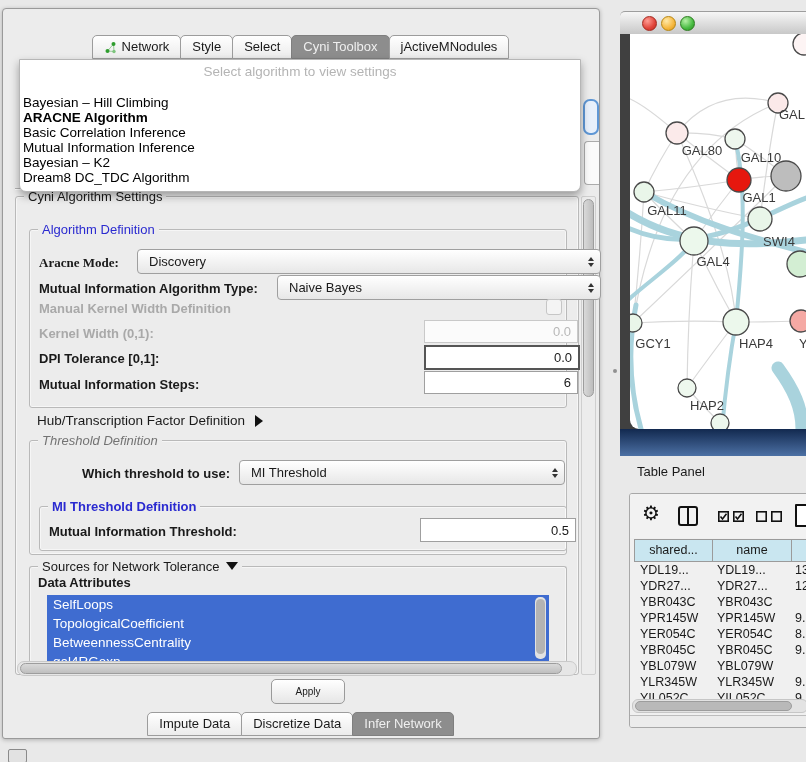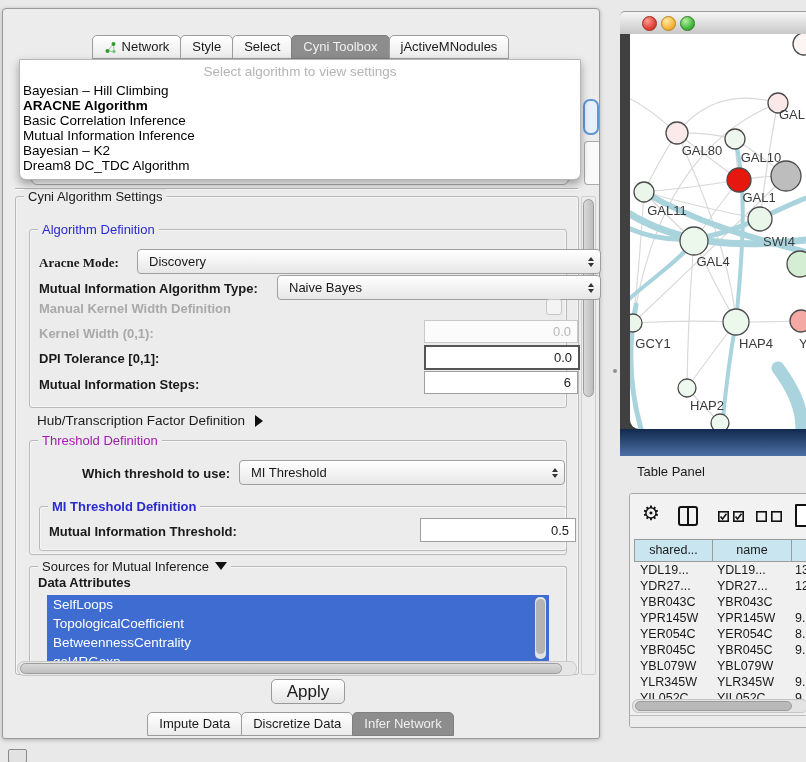--- a/index.html
+++ b/index.html
@@ -20,28 +20,28 @@
       display:flex;align-items:center;gap:5px;white-space:nowrap;}
   .tab.active{background:#8d8d8d;color:#efefef;border-color:#7f7f7f;}
   
   .frag-line{position:absolute;left:12px;top:179px;width:563px;height:0;border-top:1px solid #b4b4b4;box-shadow:0 1px 0 #fdfdfd;}
   .frag-sliver{position:absolute;left:28px;top:160px;width:536px;height:14px;background:#fff;border:1px solid #ababab;border-radius:0 0 6px 6px;z-index:5;}
   .frag-ring{position:absolute;left:580px;top:90px;width:12px;height:32px;border:2px solid #5f97d5;border-radius:7px;background:#e8f0fb;z-index:5;}
   .frag-box{position:absolute;left:581px;top:132px;width:14px;height:42px;border:1px solid #ababab;border-right:none;border-radius:4px 0 0 4px;background:#fafafa;z-index:5;}
   
   .dropdown{position:absolute;left:16px;top:50px;width:560px;background:#ffffff;border:1px solid #b6b6b6;
       border-radius:0 0 7px 7px;box-shadow:0 4px 9px rgba(0,0,0,.35);z-index:30;padding:4px 0 6px 0;}
-  .dd-placeholder{text-align:center;color:#b4b4b4;font-size:13.5px;height:15px;line-height:15px;margin-bottom:4px;}
+  .dd-placeholder{text-align:center;color:#b4b4b4;font-size:13.5px;height:15px;line-height:15px;margin-bottom:16px;}
   .dd-item{font-size:13.5px;height:15px;line-height:15px;padding-left:3px;color:#000;}
   .dd-item.sel{font-weight:bold;}
   
   .group{position:absolute;border:1px solid #b9b9b9;border-radius:3px;box-shadow:inset 0 0 0 1px rgba(255,255,255,.55);}
   .legend{position:absolute;top:-8px;left:8px;background:#ececec;padding:0 4px;font-size:13px;line-height:15px;white-space:nowrap;text-align:center;}
   .legend-blue{color:#2a2ad0;}
-  .legend-green{color:#a21caf;}
+  .legend-green{color:#737373;font-style:italic;}
   .lbl{position:absolute;font-size:13px;white-space:nowrap;}
   .b{font-weight:bold;}
   .dis{color:#a9a9a9;}
   .combo{position:absolute;background:linear-gradient(#ffffff,#e7e7e7);border:1px solid #9f9f9f;border-radius:4px;
       font-size:13px;display:flex;align-items:center;padding:0 24px 0 11px;box-shadow:inset 0 1px 0 #fff;}
   .stepper{position:absolute;right:6px;top:50%;transform:translateY(-50%);display:flex;flex-direction:column;gap:2px;}
   .tri-up{width:0;height:0;border-left:3.5px solid transparent;border-right:3.5px solid transparent;border-bottom:4.5px solid #333;}
   .tri-down{width:0;height:0;border-left:3.5px solid transparent;border-right:3.5px solid transparent;border-top:4.5px solid #333;}
   .field{position:absolute;background:#fff;border:1px solid #9f9f9f;font-size:13px;display:flex;align-items:center;justify-content:flex-end;padding:0 6px;}
   .field.disabled{background:#fbfbfb;border-color:#c9c9c9;color:#b8b8b8;}
@@ -51,21 +51,21 @@
   .arrow-down{display:inline-block;width:0;height:0;border-left:6px solid transparent;border-right:6px solid transparent;border-top:8px solid #111;margin-left:6px;vertical-align:1px;}
   .attr-list{position:absolute;left:44px;top:586px;width:502px;height:66px;background:#fff;overflow:hidden;}
   .attr-item{height:19px;line-height:19px;padding-left:6px;background:#3f6cd0;color:#fff;font-size:13.5px;}
   .list-scroll{position:absolute;left:532px;top:588px;width:11px;height:62px;background:#e2e2e2;border-radius:5px;}
   .list-thumb{position:absolute;left:1px;top:2px;width:9px;height:55px;background:#b3b3b3;border-radius:5px;}
   .vscroll{position:absolute;left:578px;top:187px;width:13px;height:477px;background:#ececec;border:1px solid #cfcfcf;border-radius:2px;}
   .vthumb{position:absolute;left:1px;top:2px;width:9px;height:196px;background:linear-gradient(90deg,#d9d9d9,#bdbdbd);border:1px solid #9d9d9d;border-radius:6px;}
   .hscroll{position:absolute;left:14px;top:652px;width:558px;height:13px;background:#e6e6e6;border:1px solid #c9c9c9;border-radius:7px;z-index:6;}
   .hthumb{position:absolute;left:2px;top:1px;width:540px;height:9px;background:linear-gradient(#d9d9d9,#bfbfbf);border:1px solid #9d9d9d;border-radius:6px;}
   .apply-btn{position:absolute;left:268px;top:670px;width:72px;height:23px;background:linear-gradient(#ffffff,#e6e6e6);
-      border:1px solid #9a9a9a;border-radius:5px;font-size:17px;display:flex;align-items:center;justify-content:center;}
+      border:1px solid #9a9a9a;border-radius:5px;font-size:10px;display:flex;align-items:center;justify-content:center;}
   .bottom-tabs{position:absolute;left:0;right:0;top:704px;height:23px;display:flex;justify-content:center;align-items:flex-end;}
   .mini-square{position:absolute;left:8px;top:749px;width:17px;height:12px;border:1.5px solid #8a8a8a;background:#e2e2e2;border-radius:2px;}
   .resize-dot{position:absolute;left:613px;top:369px;width:4px;height:4px;border-radius:50%;background:#909090;}
   
   .net-window{position:absolute;left:620px;top:11px;width:186px;height:445px;}
   .net-titlebar{position:absolute;left:0;top:0;right:0;height:22px;background:linear-gradient(#f6f6f6,#c8c8c8);
       border-top:1px solid #9d9d9d;border-bottom:1px solid #888;border-radius:5px 0 0 0;}
   .light{position:absolute;top:4px;width:13px;height:13px;border-radius:50%;}
   .light.red{left:22px;background:radial-gradient(circle at 35% 30%,#ff9d94,#e0443a 60%,#b92e24);border:1px solid #a5281e;}
   .light.yellow{left:41px;background:radial-gradient(circle at 35% 30%,#ffe9a8,#f6b73e 60%,#d3921c);border:1px solid #b8860f;}
@@ -193,21 +193,21 @@
           <span class="tri-down"></span>
         </span>
     </div>
     <div class="group" style="left:36px;top:497px;width:526px;height:43px;font-weight:bold;">
       <span class="legend legend-blue">MI Threshold Definition</span>
     </div>
     <div class="lbl b" style="left:46px;top:515px;">Mutual Information Threshold:</div>
     <div class="field" style="left:417px;top:509px;width:142px;height:22px;">0.5</div>
 
     <div class="group" style="left:26px;top:557px;width:536px;height:96px;border-bottom:none;">
-      <span class="legend"><span>Sources for Mutual Inference</span><span class="arrow-down"></span></span>
+      <span class="legend"><span>Sources for Network Tolerance</span><span class="arrow-down"></span></span>
     </div>
     <div class="lbl b" style="left:35px;top:566px;">Data Attributes</div>
     <div class="attr-list" id="attr-list">
         <div class="attr-item">SelfLoops</div>
         <div class="attr-item">TopologicalCoefficient</div>
         <div class="attr-item">BetweennessCentrality</div>
         <div class="attr-item">gal4RGexp</div>
       </div>
     <div class="list-scroll">
         <div class="list-thumb"></div>

